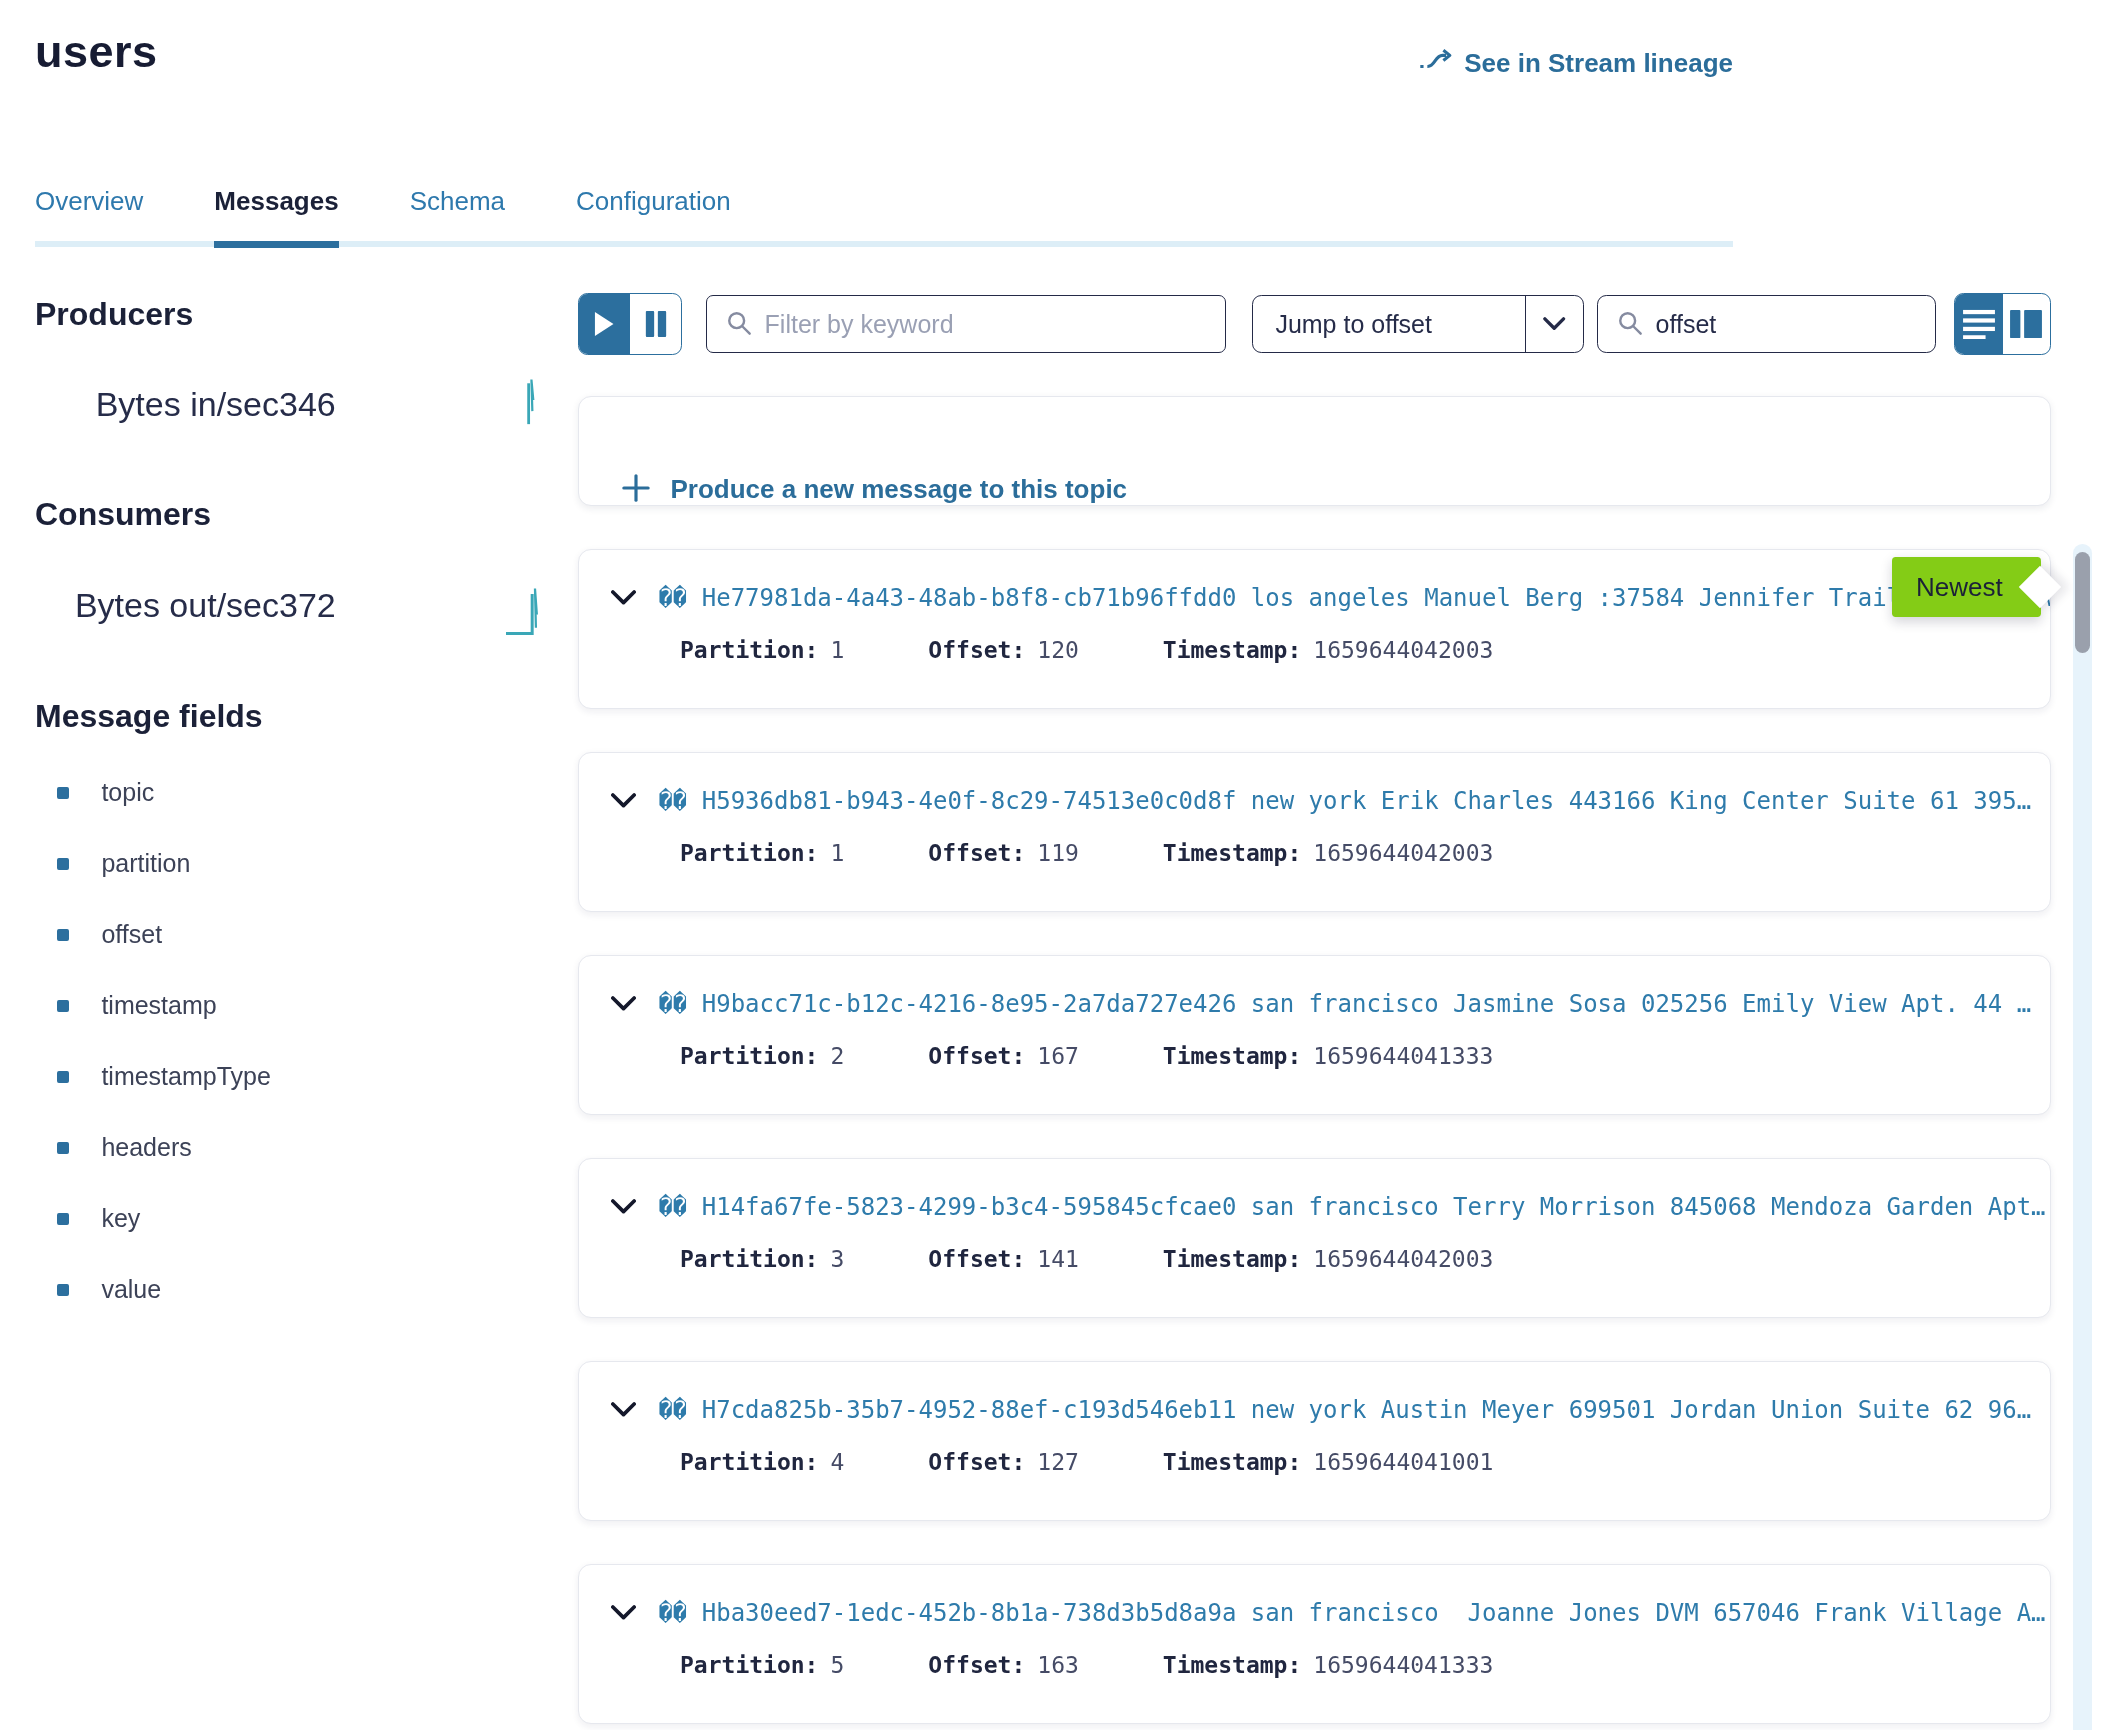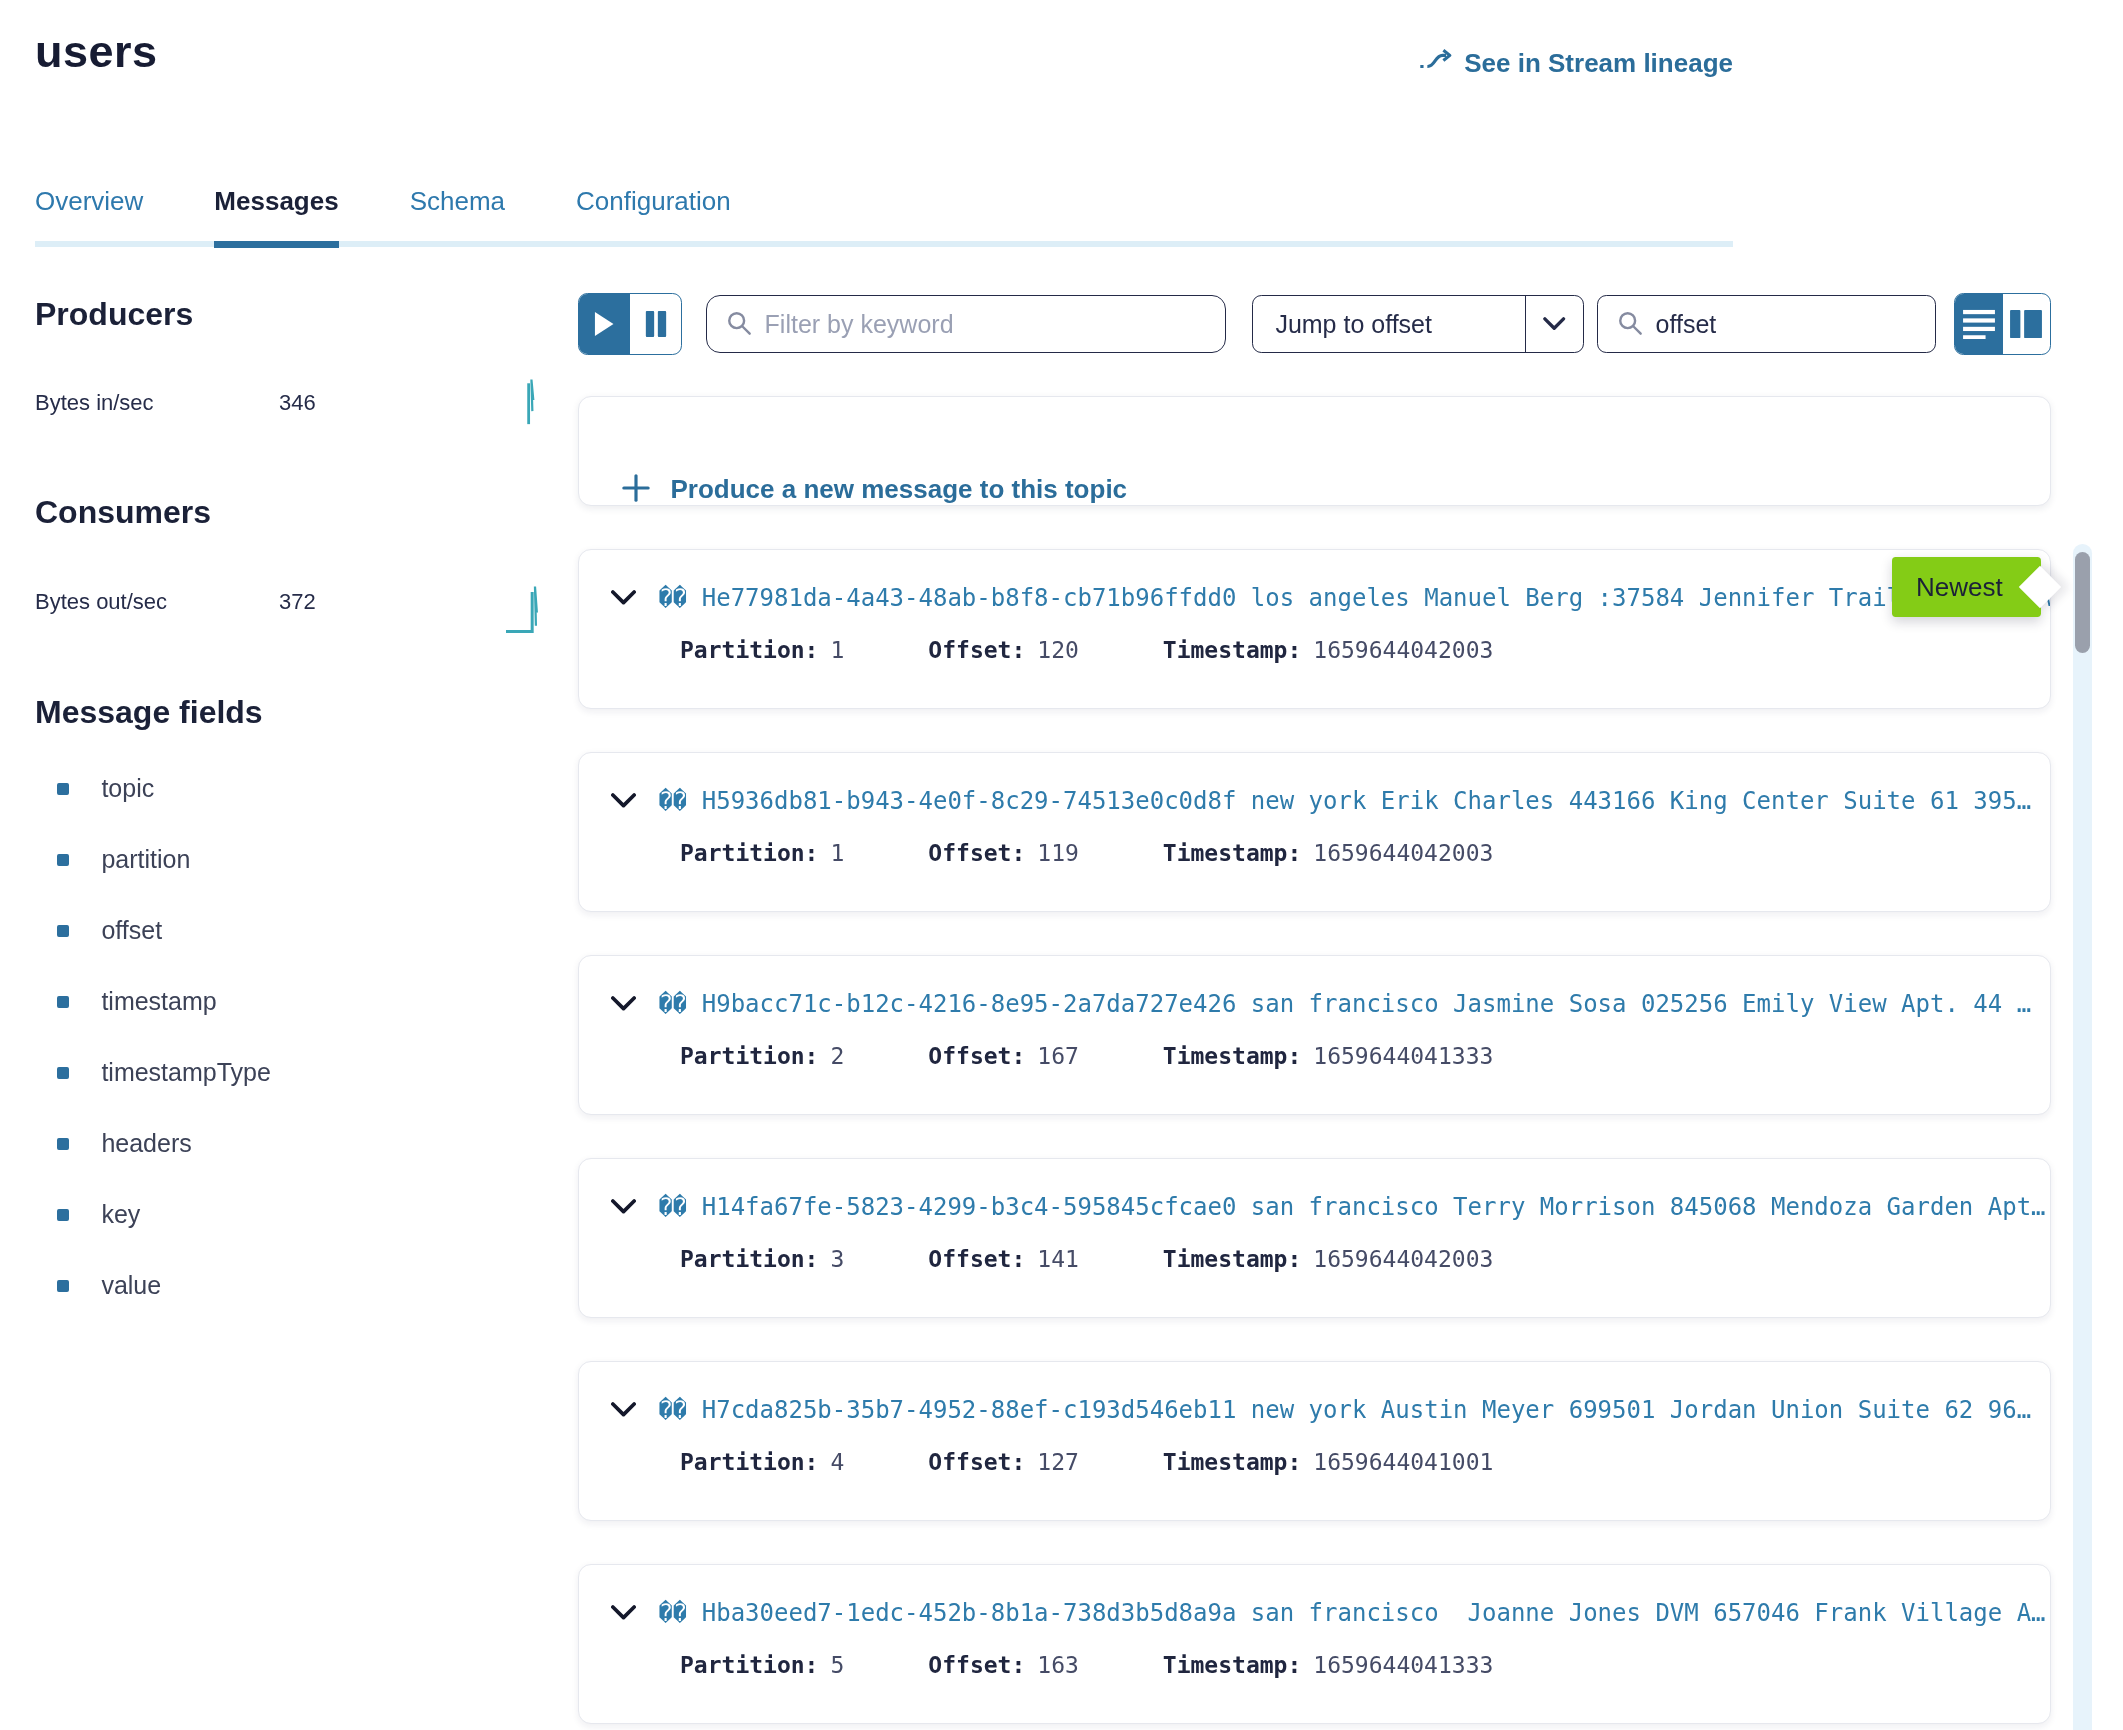--- a/index.html
+++ b/index.html
@@ -35,21 +35,21 @@
   }
   .tab.active { color: #1b2138; font-weight: 700; }
   .tab.active::after {
     content: ""; position: absolute; left: 0; right: 0; bottom: -6.5px;
     height: 6.5px; background: #2c6f9e;
   }
 
   
   .sidebar { position: absolute; left: 35px; top: 296px; width: 515px; }
   .side-heading { font-size: 32px; font-weight: 800; color: #1b2138; }
-  .metric { display: flex; align-items: center; margin: 39px 0 60px; font-size: 22px; color: #262c49; }
+  .metric { display: flex; align-items: center; margin: 39px 0 60px; font-size: 34px; color: #262c49; text-align: right; }
   .metric .m-label { width: 244px; }
   .metric .m-spark { margin-left: auto; }
   .fields-heading { margin-top: 11.2px; }
   .fields-list { list-style: none; margin-top: 43px; padding-left: 22.4px; }
   .fields-list li { display: flex; align-items: center; margin-bottom: 42px; font-size: 25px; color: #3c4257; cursor: pointer; }
   .bullet { width: 12px; height: 12px; background: #2c6f9e; border-radius: 1.9px; margin-right: 32px; flex: none; }
 
   
   .main { position: absolute; left: 578px; top: 293px; width: 1473px; }
 
@@ -58,21 +58,21 @@
   .seg-control {
     display: flex; width: 104px; height: 62px; flex: none;
     border: 1.9px solid #2c6f9e; border-radius: 9.3px; overflow: hidden; background: #fff; cursor: pointer;
   }
   .seg { flex: 1; display: flex; align-items: center; justify-content: center; }
   .seg.active { background: #2c6f9e; }
 
   .filter-box {
     display: flex; align-items: center; gap: 13px;
     margin-left: 24px; width: 520px; height: 58px; flex: none;
-    border: 1.9px solid #242a47; border-radius: 14px; padding: 0 18.6px; background: #fff;
+    border: 1.9px solid #242a47; border-radius: 7px; padding: 0 18.6px; background: #fff;
   }
   .filter-box input {
     border: none; outline: none; width: 100%;
     font-family: "Liberation Sans", sans-serif; font-size: 25px; color: #262c49;
   }
   .filter-box input::placeholder { color: #9aa0b4; }
 
   .jump-select {
     display: flex; align-items: stretch; margin-left: 26px; width: 332px; height: 58px; flex: none;
     border: 1.9px solid #242a47; border-radius: 9.3px; background: #fff; cursor: pointer;

